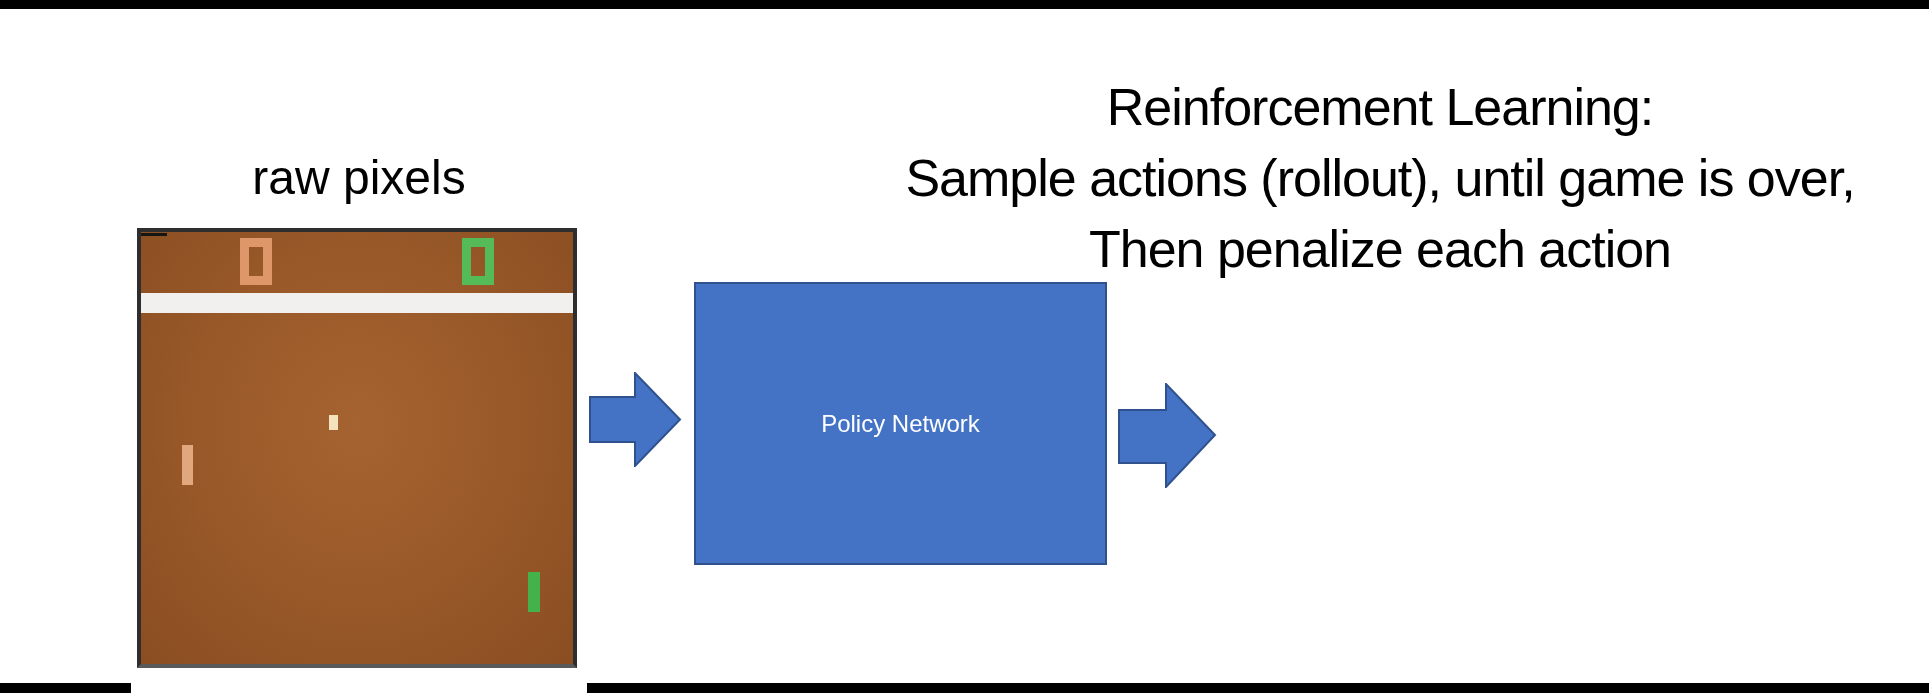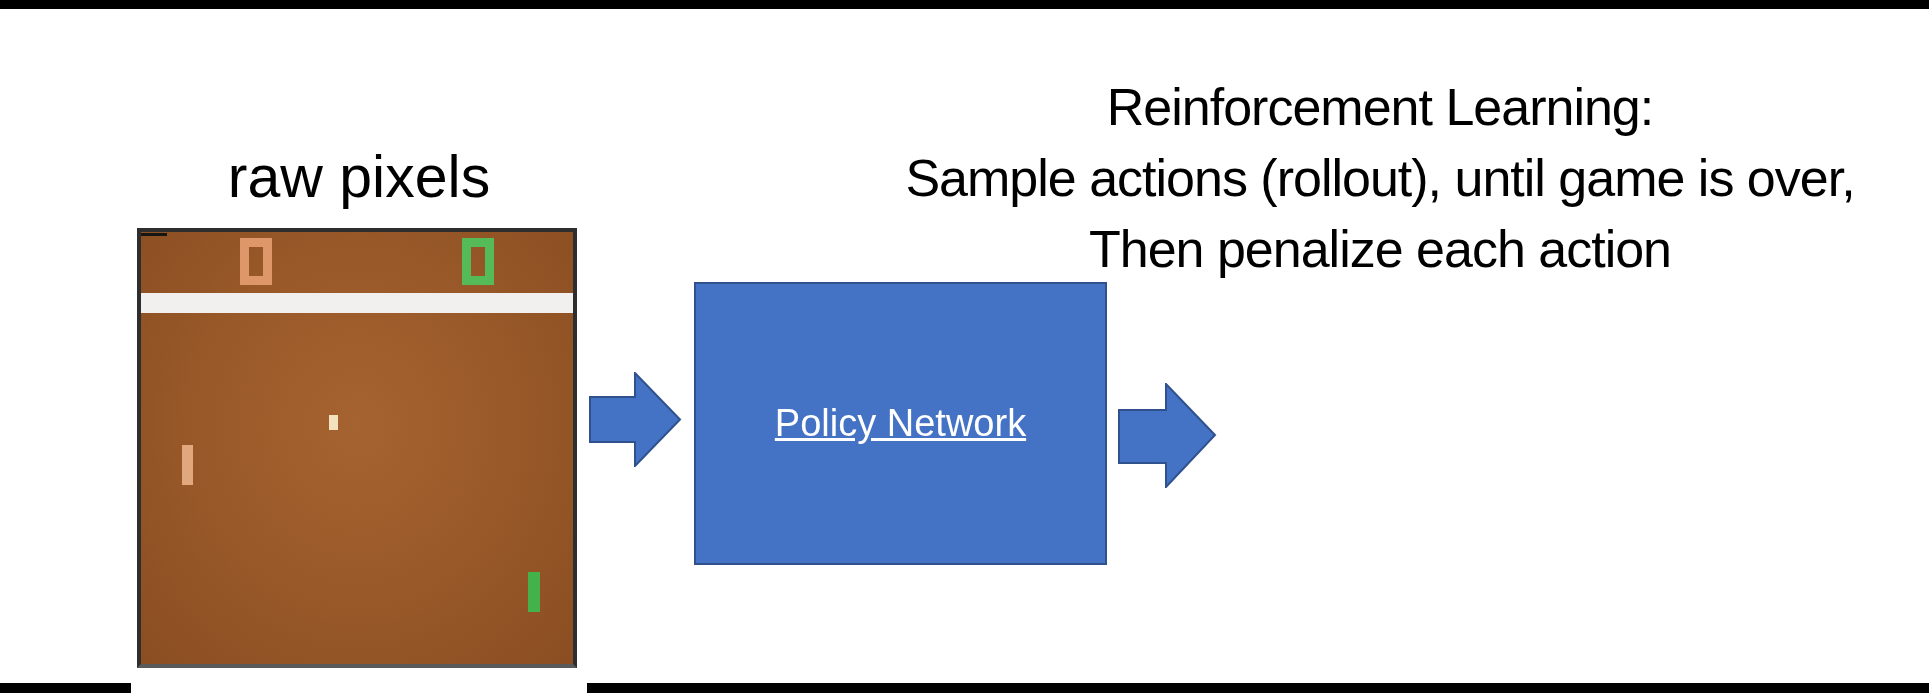--- a/index.html
+++ b/index.html
@@ -15,21 +15,21 @@
   
   .bar { position: absolute; background: var(--bar-color, #000); }
   .bar-top { left: 0; top: 0; width: 1929px; height: 9px; }
   .bar-bottom-left  { left: 0;    top: 683px; width: 131px;  height: 10px; }
   .bar-bottom-right { left: 587px; top: 683px; width: 1342px; height: 10px; }
 
   
   .raw-pixels-label {
     position: absolute; left: 159px; top: 146px; width: 400px; height: 62px;
     display: flex; align-items: center; justify-content: center;
-    font-size: 59px; color: #000; letter-spacing: 0px;
+    font-size: 48px; color: #000; letter-spacing: 0px;
   }
 
   
   .pong {
     position: absolute; left: 137px; top: 228px;
     width: 440px; height: 440px;
     box-sizing: border-box;
     border: 4px solid #2e2e2e;
     border-bottom-color: #5a5a5a;
     background: radial-gradient(ellipse at 50% 45%, #a66332 0%, var(--pong-field, #9b5a29) 45%, #8a4e22 100%);
@@ -55,21 +55,21 @@
   
   .policy-box {
     position: absolute; left: 694px; top: 282px;
     width: 413px; height: 283px;
     box-sizing: border-box;
     background: var(--accent-blue, #4472c4);
     border: 2px solid var(--accent-blue-border, #2f528f);
     display: flex; align-items: center; justify-content: center;
   }
   .policy-box-label {
-    color: #ffffff; font-size: 38px; letter-spacing: 0px; white-space: nowrap; text-decoration: underline;
+    color: #ffffff; font-size: 24px; letter-spacing: 0px; white-space: nowrap;
   }
 
   
   .probability-label {
     position: absolute; left: 1234px; top: 437px; transform: translateY(-54%);
     font-size: 37px; color: #000; white-space: nowrap;
   }
 
   
   .title-block {

